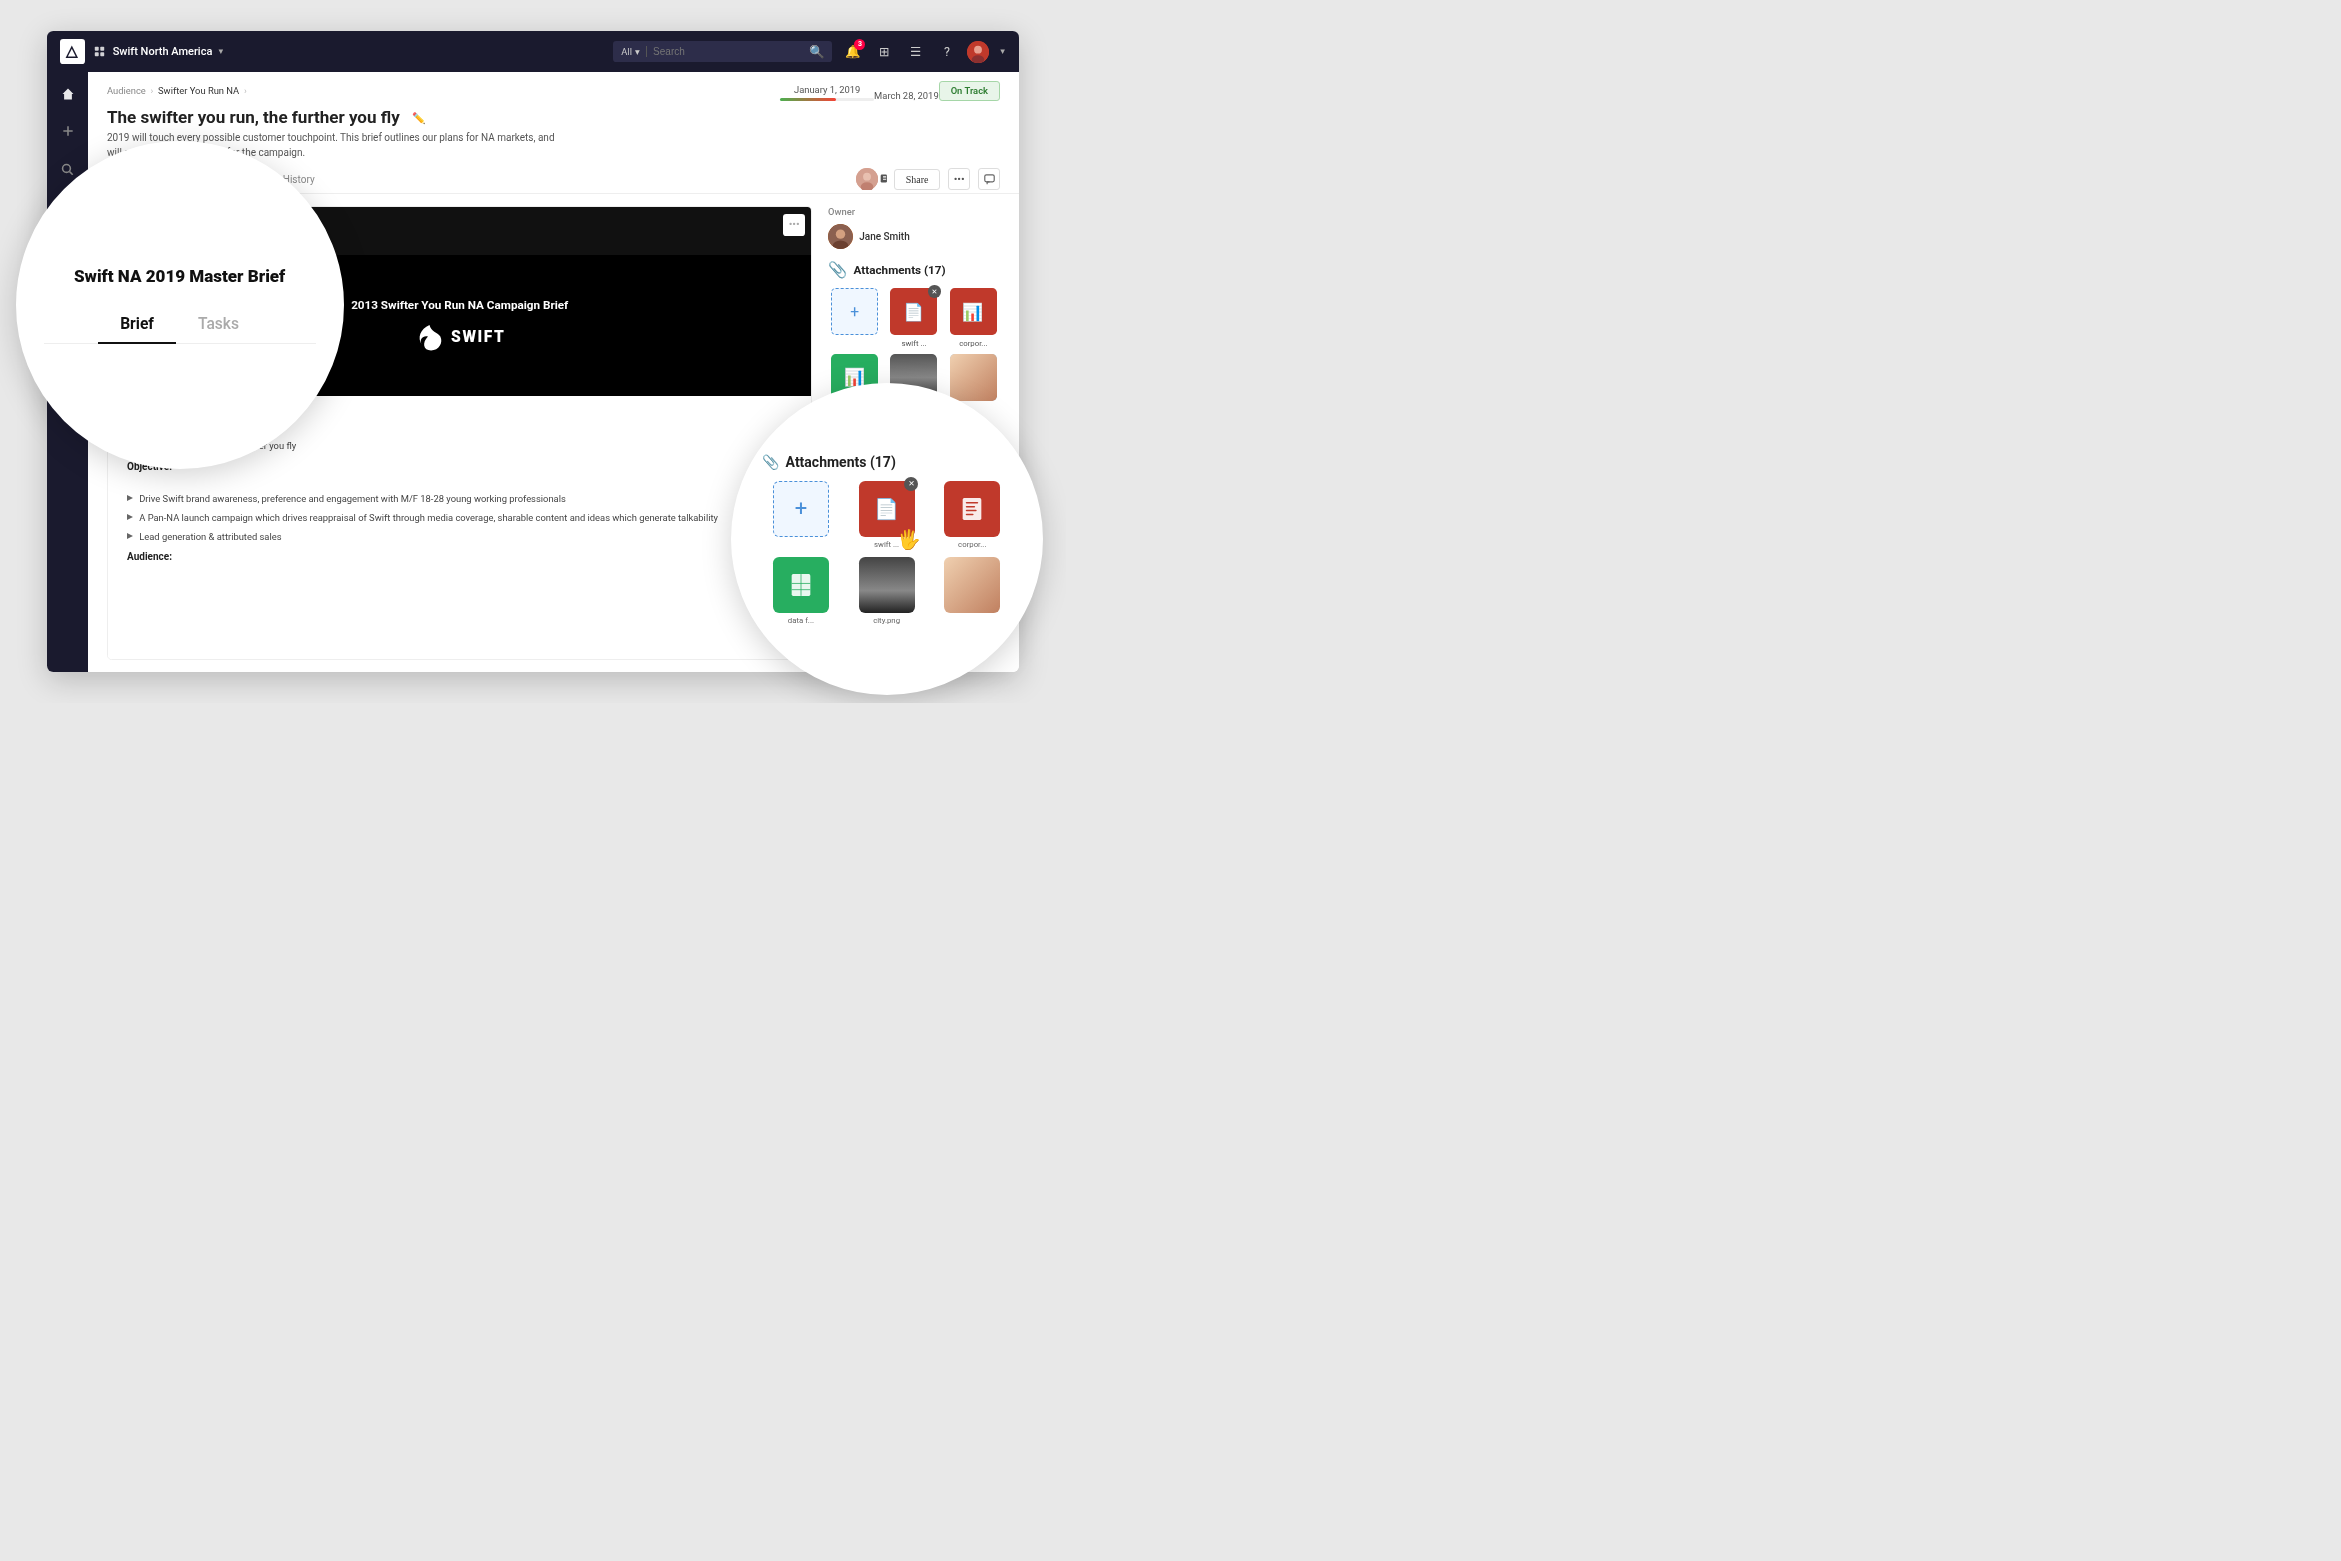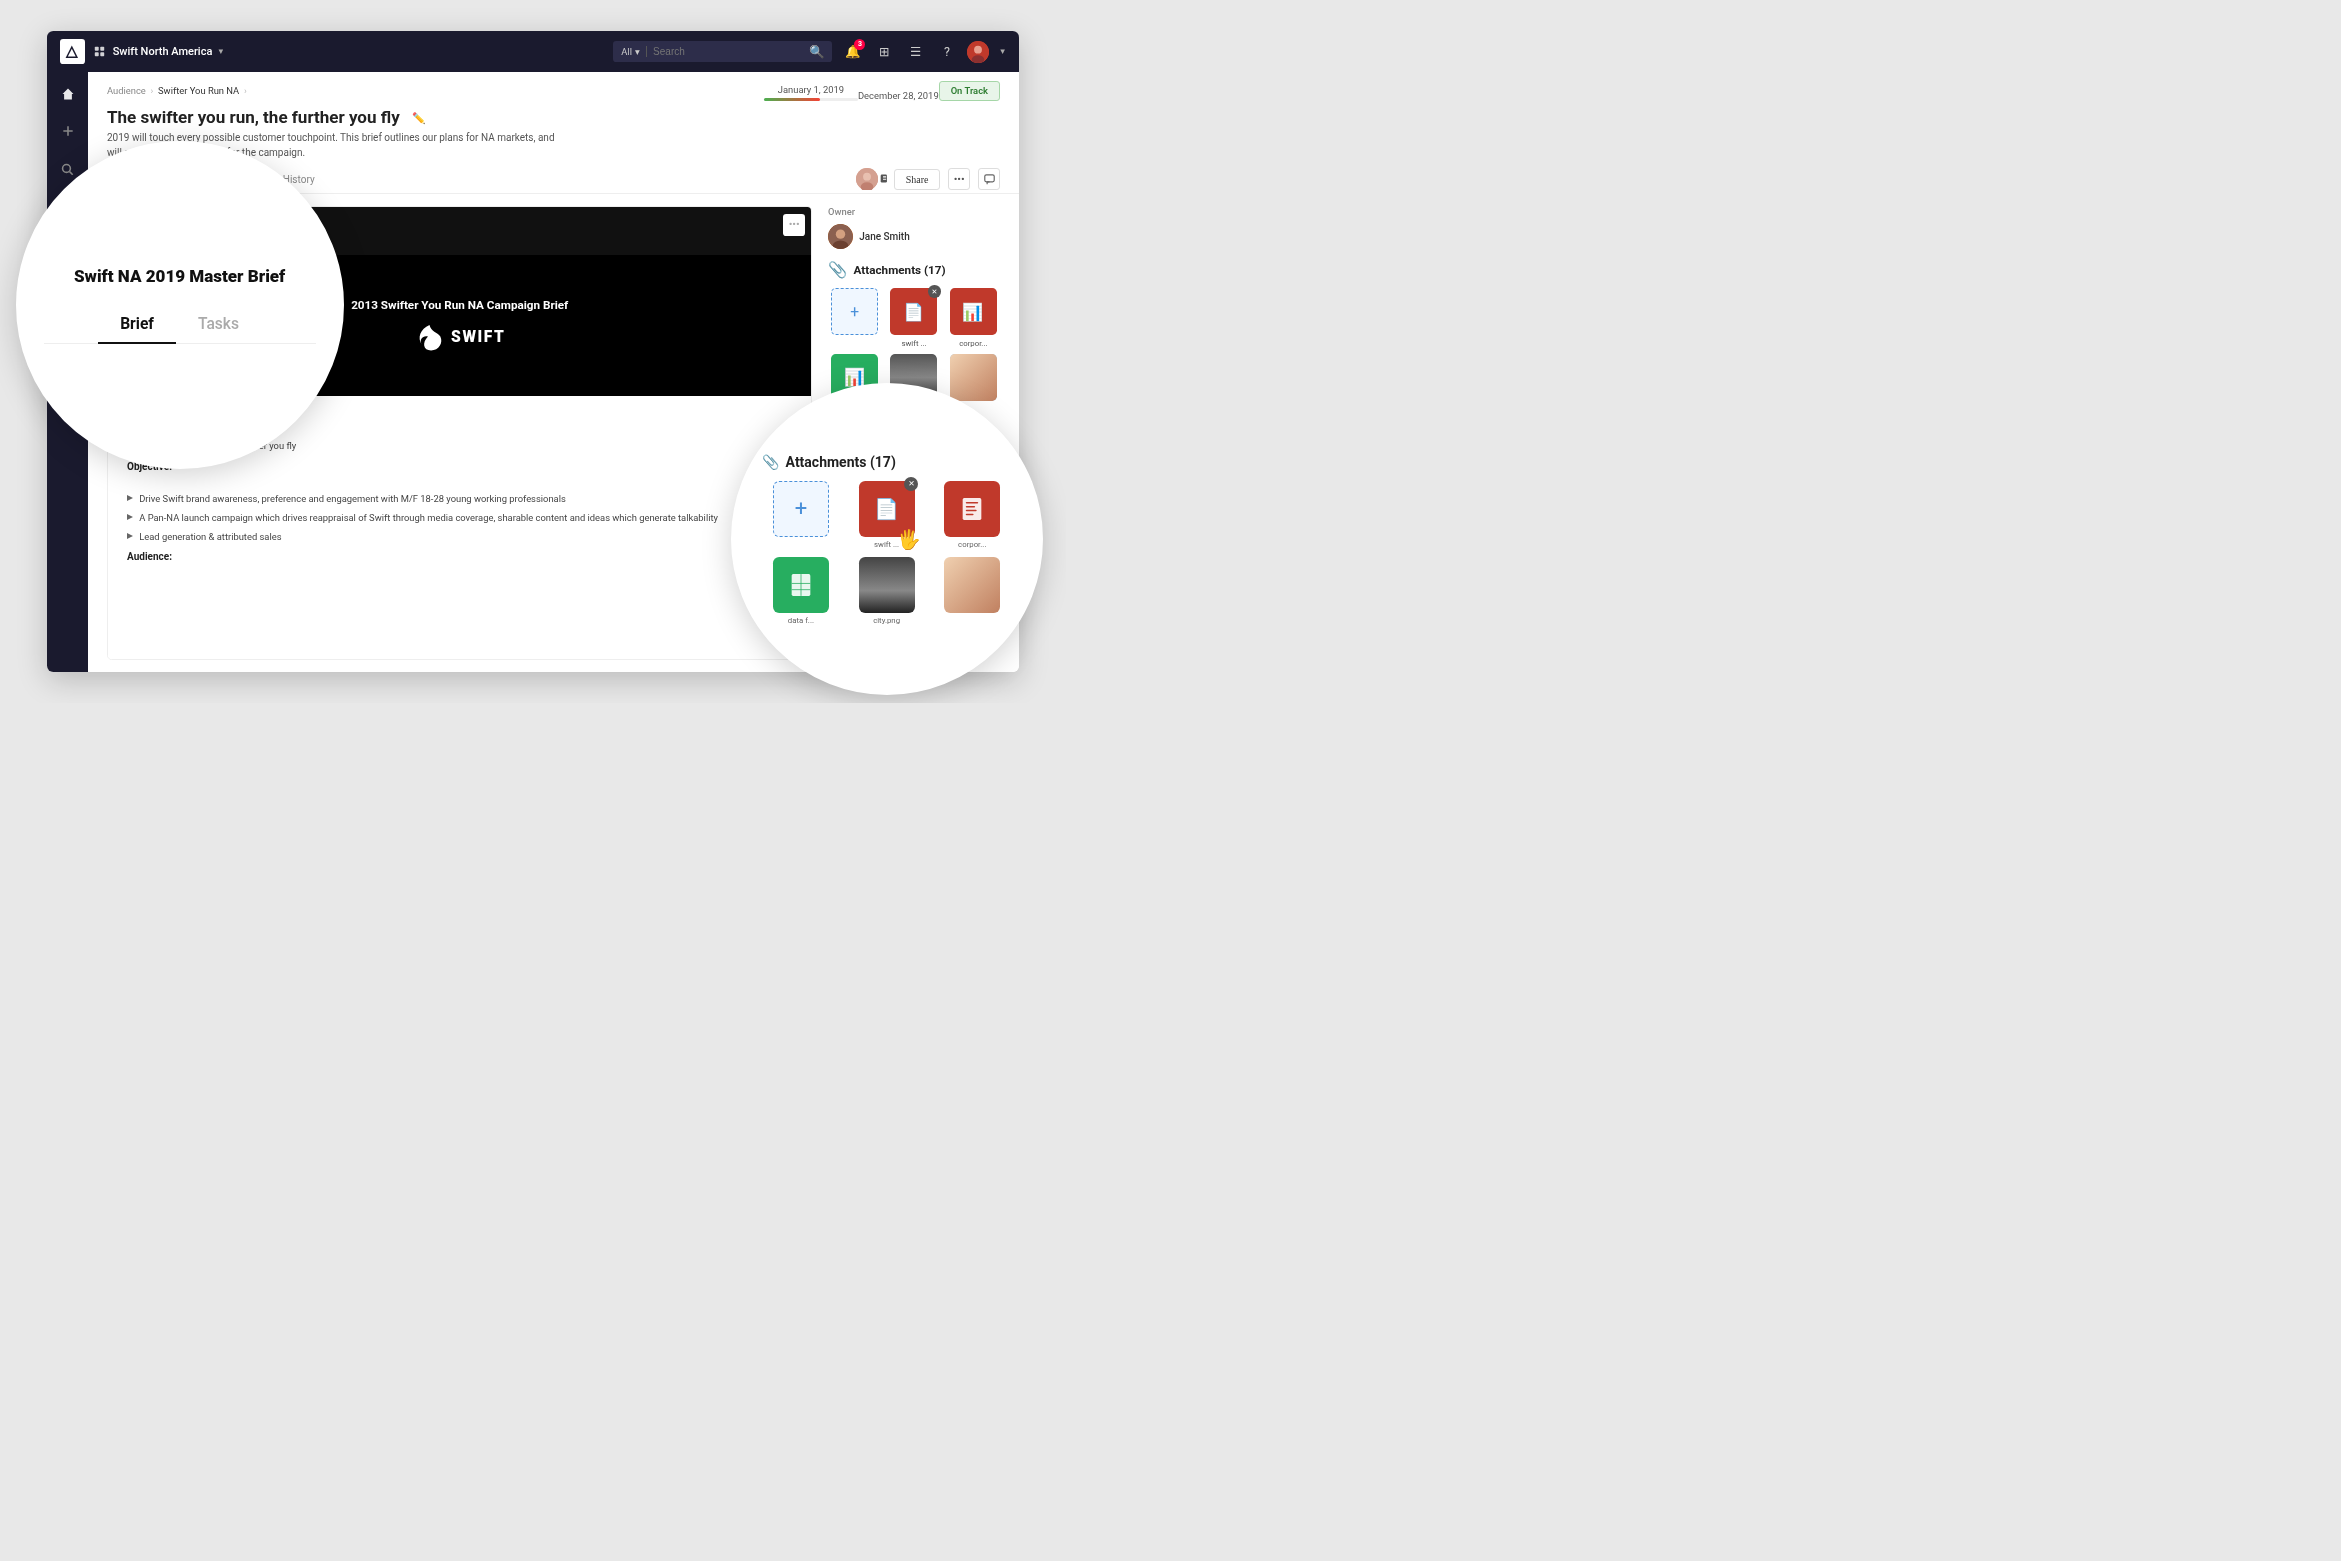--- a/index.html
+++ b/index.html
@@ -721,21 +721,21 @@
           <span class="breadcrumb-item active">Swifter You Run NA</span>
           <span class="breadcrumb-sep">›</span>
         </div>
         <div class="breadcrumb-dates">
           <div class="date-item">
             <span>January 1, 2019</span>
             <div class="date-progress">
                 <div class="date-progress-fill"></div>
               </div>
           </div>
-          <div class="date-item">December 28, 2019</div>
+          <div class="date-item">March 28, 2019</div>
           <div class="on-track-badge">On Track</div>
         </div>
       </div>
 
       <div class="page-header">
         <div style="display:flex;align-items:center;gap:6.2px">
           <h1 class="page-title">The swifter you run, the further you fly</h1>
           <span class="edit-icon-inline">✏️</span>
         </div>
         <p class="page-description">2019 will touch every possible customer touchpoint. This brief outlines our plans for NA markets, and will serve as our north star for the campaign.</p>

